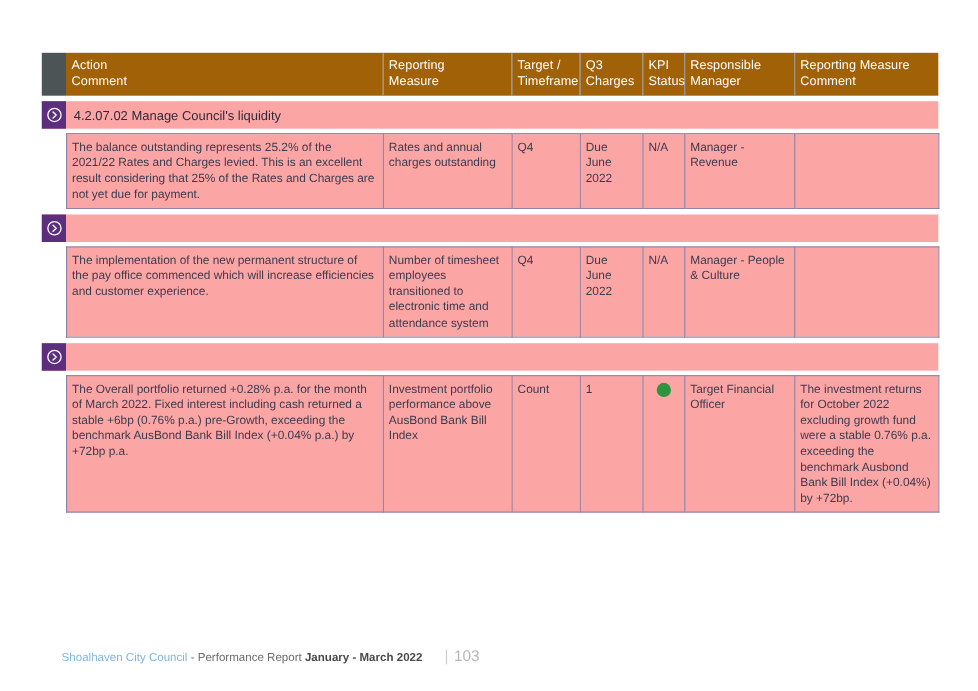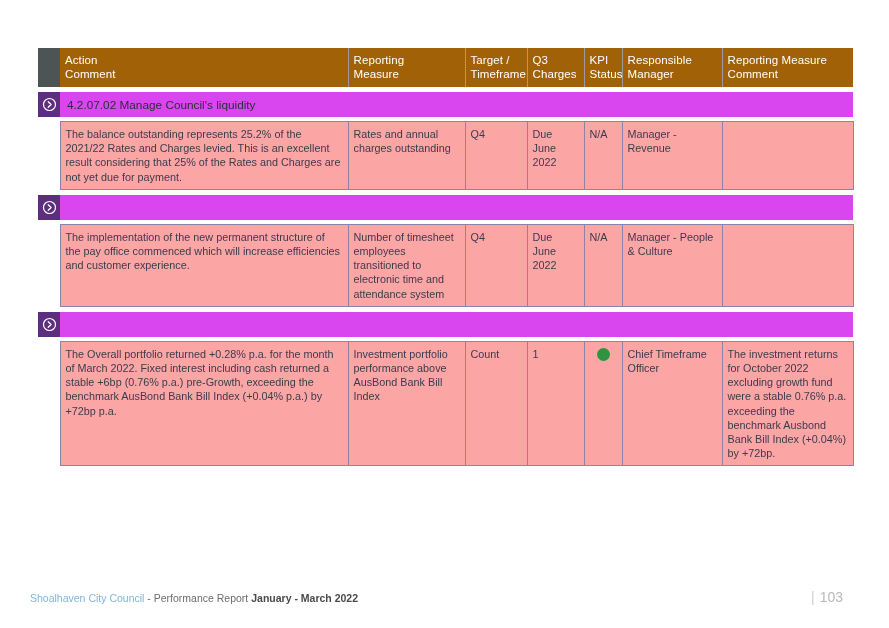--- a/index.html
+++ b/index.html
@@ -63,21 +63,21 @@
   }
 
   
   tr.section-row td {
     padding: 0;
     border: none;
     background: transparent;
   }
   .band {
     position: relative;
-    background: #d946ef;
+    background: #fca5a5;
     height: 25px;
     display: flex;
     align-items: center;
     margin-top: 5px;
     margin-bottom: 4px;
   }
   .badge {
     width: 22px;
     height: 25px;
     background: #5d2d7e;
@@ -119,27 +119,27 @@
     border-radius: 50%;
     background: #2e9440;
     display: block;
     margin: 1px auto 0 auto;
   }
   .kpi-wrap { text-align: center; }
 
   
   .footer {
     position: absolute;
-    left: 30px;
+    left: 56px;
     bottom: 23px;
     width: 813px;
     font-size: 10.5px;
     line-height: 14px;
     display: flex;
-    justify-content: space-between;
+    justify-content: flex-start;
     align-items: baseline;
   }
   .footer-left { white-space: nowrap; }
   .f-council { color: #7fb6dd; }
   .f-report  { color: #6d6d6d; }
   .f-period  { color: #4a4a4a; font-weight: bold; }
   .footer-right {
     color: #b8b8b8;
     font-size: 14px;
     white-space: nowrap;
@@ -260,21 +260,21 @@
       </tr>
       <tr>
         <td class="gutter-cell"></td>
         <td class="cell">The Overall portfolio returned +0.28% p.a. for the month of March 2022. Fixed interest including cash returned a stable +6bp (0.76% p.a.) pre-Growth, exceeding the benchmark AusBond Bank Bill Index (+0.04% p.a.) by +72bp p.a.</td>
         <td class="cell">Investment portfolio performance above AusBond Bank Bill Index</td>
         <td class="cell">Count</td>
         <td class="cell">1</td>
         <td class="cell kpi-wrap">
           <span class="kpi-dot"></span>
         </td>
-        <td class="cell">Chief Timeframe Officer</td>
+        <td class="cell">Target Financial Officer</td>
         <td class="cell">The investment returns for October 2022 excluding growth fund were a stable 0.76% p.a. exceeding the benchmark Ausbond Bank Bill Index (+0.04%) by +72bp.</td>
       </tr>
 
     </tbody>
   </table>
 </div>
 
 <div class="footer">
   <div class="footer-left">
     <span class="f-council">Shoalhaven City Council</span><span class="f-report"> - Performance Report </span><span class="f-period">January - March 2022</span>

